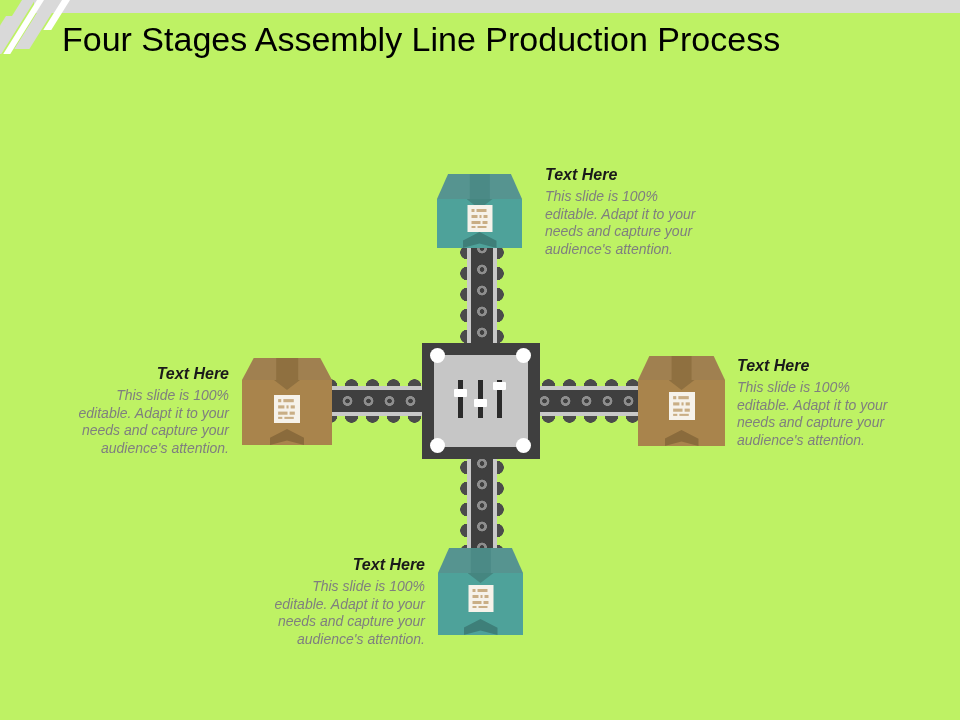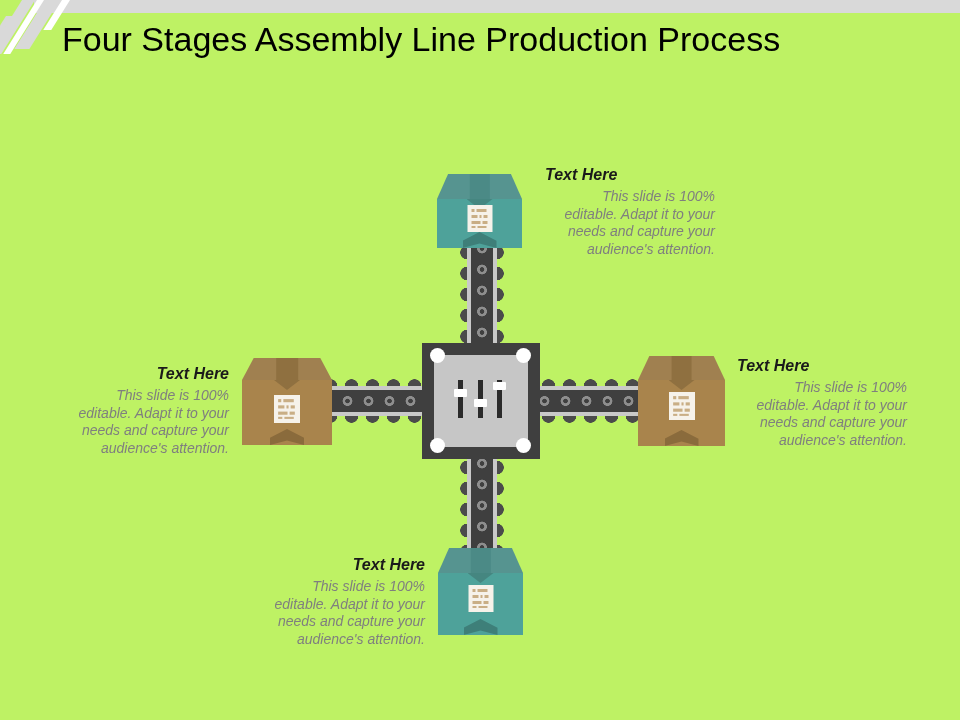--- a/index.html
+++ b/index.html
@@ -92,21 +92,21 @@
   .box-left   .lid { height:22px; } .box-left .bbody { height:65px; }
   .box-left   .label { top:15px; width:26px; height:28px; }
 
   .box-right  { left:638px; top:356px; width:87px; height:90px; }
   .box-right  .lid { height:24px; } .box-right .bbody { height:66px; }
   .box-right  .label { top:12px; width:26px; height:28px; }
 
   
   .stage { position:absolute; font-style:italic; width:170px; }
   .stage h2 { margin:0 0 4px 0; font-size:16px; font-weight:bold; color:#1A1A1A; }
-  .stage p  { margin:0; font-size:14px; line-height:17.5px; color:#7F7F7F; white-space:pre-line;text-align:right; }
+  .stage p  { margin:0; font-size:14px; line-height:17.5px; color:#7F7F7F; white-space:pre-line; }
   .stage-top    { left:545px; top:166px; text-align:left; }
   .stage-right  { left:737px; top:357px; text-align:left; }
   .stage-left   { left:59px;  top:365px; text-align:right; }
   .stage-bottom { left:255px; top:556px; text-align:right; }
 </style>
 </head>
 <body>
 
 <div class="slide">
 

